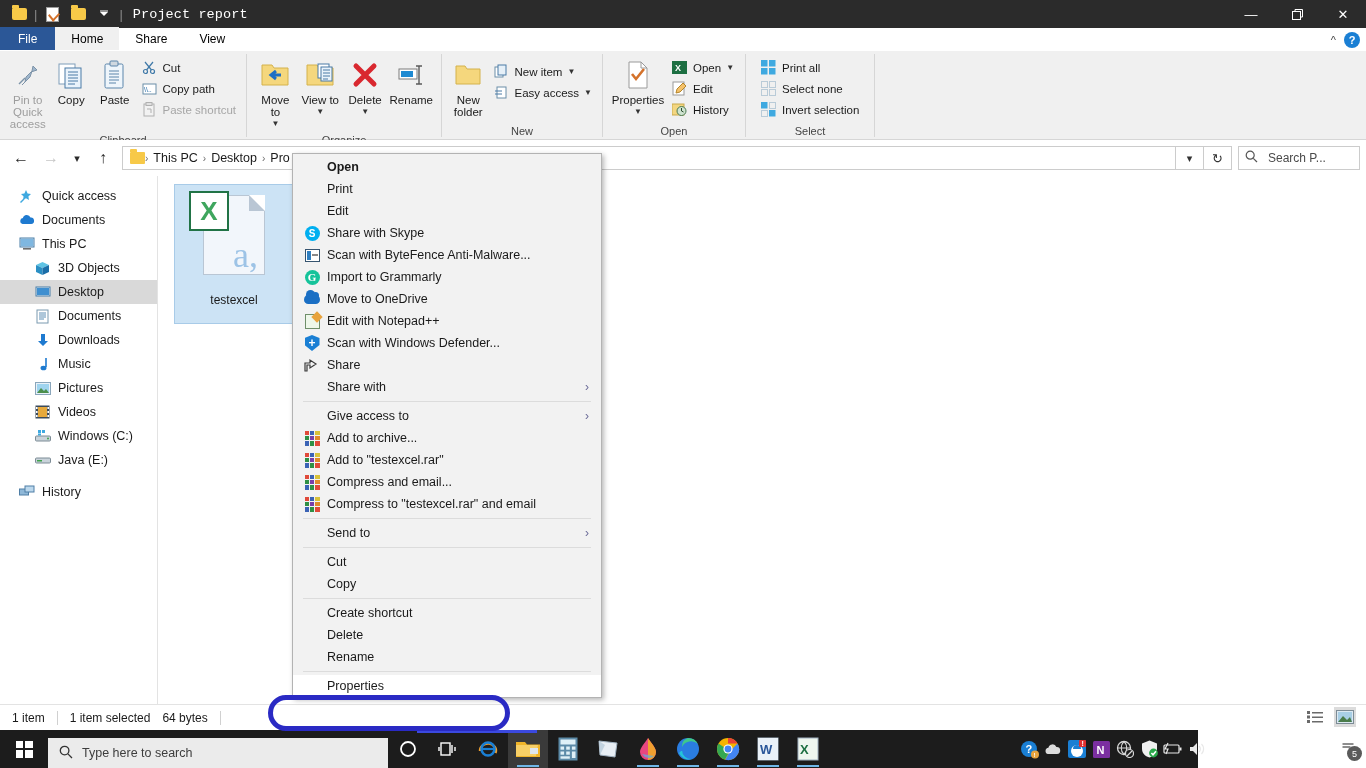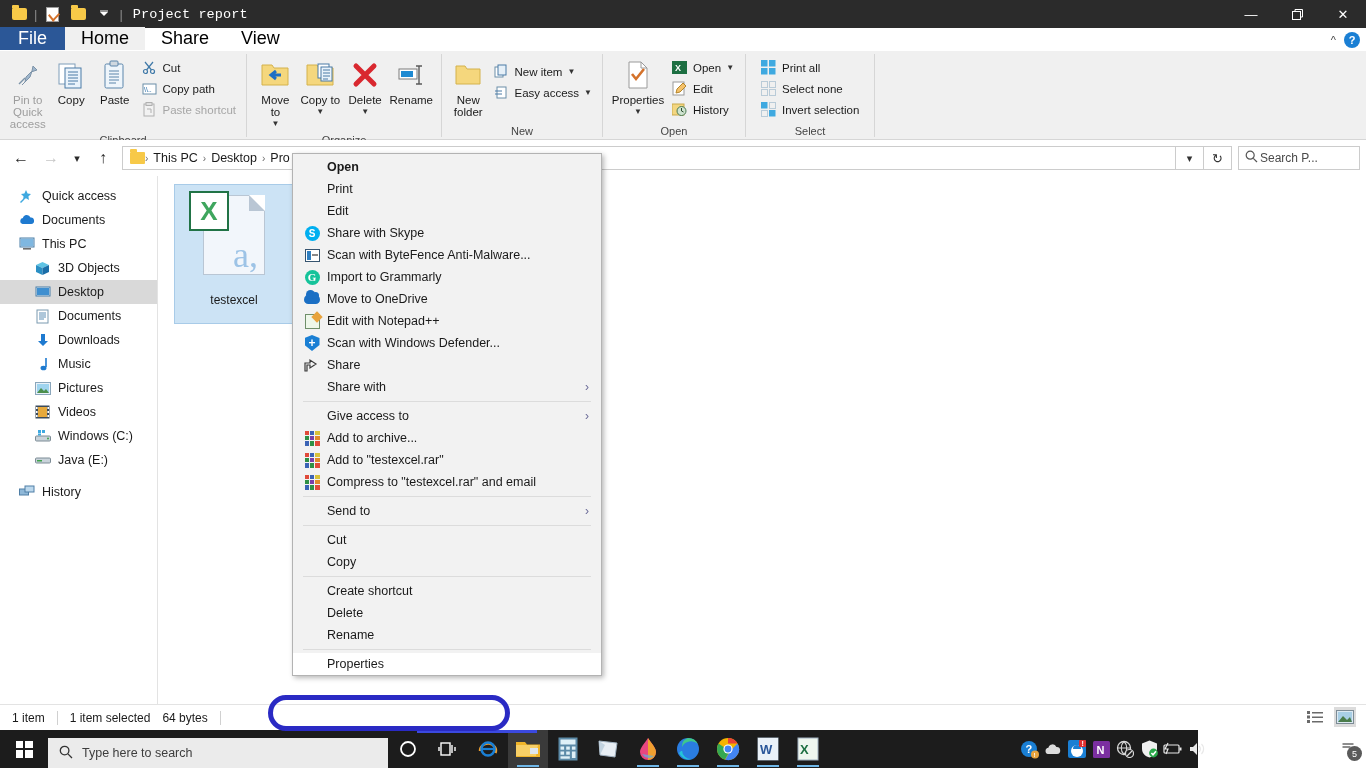--- a/index.html
+++ b/index.html
@@ -31,21 +31,21 @@
   .mini-sheet { width: 13px; height: 15px; background: #fff; border: 1px solid #9a9a9a; position: relative; }
   .mini-sheet::after { content:""; position:absolute; left:2px; top:3px; width:8px; height:6px;
     border-left:2px solid #d4722b; border-bottom:2px solid #d4722b; transform: rotate(-47deg) skewX(-8deg); }
 
   
   .tabstrip {
     position: absolute; left: 0; top: 28px; width: 1366px; height: 23px;
     background: #ffffff; display: flex; align-items: flex-end;
     border-bottom: 1px solid #ffffff;
   }
-  .tab { height: 23px; padding: 0 16px; font-size: 18px; color: #000;
+  .tab { height: 23px; padding: 0 16px; font-size: 12px; color: #000;
          display: flex; align-items: center; margin-top: 43px; }
   .tab.file { background: #2b5797; color: #fff; padding: 0 18px; height: 23px; }
   .tab.active { background: #f0f0f0; }
   .ribbon-right { position: absolute; right: 6px; top: 28px; height: 23px; display: flex; align-items: center; gap: 8px;}
   .chev-up { font-size: 11px; color: #444; }
   .help-circle { width: 16px; height: 16px; border-radius: 50%; background: #1a7fd4; color: #fff;
      font-size: 11px; display: flex; align-items: center; justify-content: center; font-weight: bold;}
 
   
   .ribbon {
@@ -82,21 +82,21 @@
   .crumb { font-size: 12.5px; color: #1a1a1a; padding: 0 5px; }
   .crumb-sep { font-size: 10px; color: #6b6b6b; }
   .crumb-folder { width: 15px; height: 12px; background: #f7c948; border-radius: 1px; position: relative; margin-left:3px;}
   .crumb-folder::before { content:""; position:absolute; left:0; top:-3px; width:7px; height:3px; background:#f7c948; border-radius:1px 1px 0 0;}
   .addr-right { display: flex; align-items: center; }
   .addrchev { width: 28px; height: 24px; border: 1px solid #cccccc; border-left: none;
       display:flex; align-items:center; justify-content:center; font-size: 11px; color:#333; background:#fff;}
   .addrrefresh { width: 28px; height: 24px; border: 1px solid #cccccc; border-left: none;
       display:flex; align-items:center; justify-content:center; font-size: 13px; color:#333; background:#fff;}
   .searchbox { width: 122px; height: 24px; border: 1px solid #cccccc; margin-left: 6px; display: flex;
-      align-items: center; gap: 2px; padding: 0 6px; background:#fff;}
+      align-items: center; gap: 10px; padding: 0 6px; background:#fff;}
   .searchbox .txt { font-size: 12px; color: #4a4a4a; }
 
   
   .navpane { position: absolute; left: 0; top: 176px; width: 158px; height: 528px; background: #fff;
              border-right: 1px solid #e3e3e3; padding-top: 8px; overflow: hidden;}
   .navitem { height: 24px; display: flex; align-items: center; gap: 7px; font-size: 12.5px;
              color: #1a1a1a; padding-left: 18px; }
   .navitem.indent { padding-left: 34px; }
   .navitem.sel { background: #d9d9d9; }
   .navitem .nico { width: 17px; height: 17px; display:flex; align-items:center; justify-content:center;}
@@ -325,21 +325,21 @@
           <span class="ico">
             <svg width="32" height="28" viewBox="0 0 32 28">
               <path d="M3 4h10l2 3h14v17H3z" fill="#f5d77d" stroke="#d4b24c"></path>
               <rect x="14" y="3" width="11" height="14" fill="#fff" stroke="#4a7ba6"></rect>
               <rect x="17" y="6" width="11" height="14" fill="#eaf3fb" stroke="#4a7ba6"></rect>
               <g stroke="#4a7ba6">
                   <path d="M19 9h7M19 12h7M19 15h7M19 18h5"></path>
                 </g>
             </svg>
           </span>
-          <span class="lbl">Copy to</span>
+          <span class="lbl">View to</span>
           <span class="caret">▼</span>
         </div>
         <div class="bigbtn">
           <span class="ico">
             <svg width="30" height="28" viewBox="0 0 30 28">
               <path d="M6 5 L24 23 M24 5 L6 23" stroke="#d9282f" stroke-width="5" stroke-linecap="round"></path>
             </svg>
           </span>
           <span class="lbl">Delete</span>
           <span class="caret">▼</span>
@@ -781,20 +781,36 @@
             <span style="background:#3b63b5"></span>
             <span style="background:#d8c23a"></span>
             <span style="background:#2f8f45"></span>
             <span style="background:#7a3ea8"></span>
             <span style="background:#e08a2a"></span>
             <span style="background:#3b63b5"></span>
             <span style="background:#2f8f45"></span>
             <span style="background:#e04a3a"></span>
           </span>
       </span>
+      <span>Compress and email...</span>
+    </div>
+    <div class="ctxitem">
+      <span class="cico">
+        <span class="ic-winrar">
+            <span style="background:#e04a3a"></span>
+            <span style="background:#3b63b5"></span>
+            <span style="background:#d8c23a"></span>
+            <span style="background:#2f8f45"></span>
+            <span style="background:#7a3ea8"></span>
+            <span style="background:#e08a2a"></span>
+            <span style="background:#3b63b5"></span>
+            <span style="background:#2f8f45"></span>
+            <span style="background:#e04a3a"></span>
+          </span>
+      </span>
       <span>Compress to "testexcel.rar" and email</span>
     </div>
 
     <div class="ctxsep"></div>
 
     <div class="ctxitem">
       <span class="noico"></span>
       <span>Send to</span>
       <span class="arrow">›</span>
     </div>

